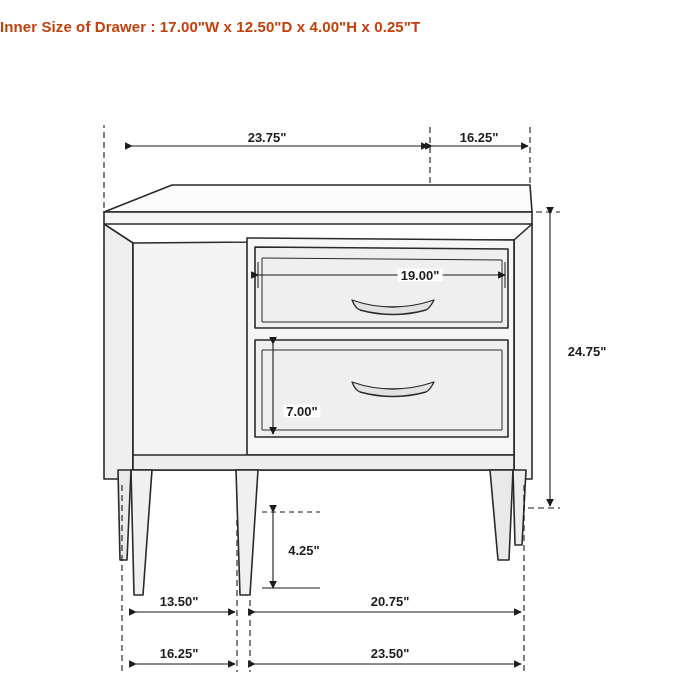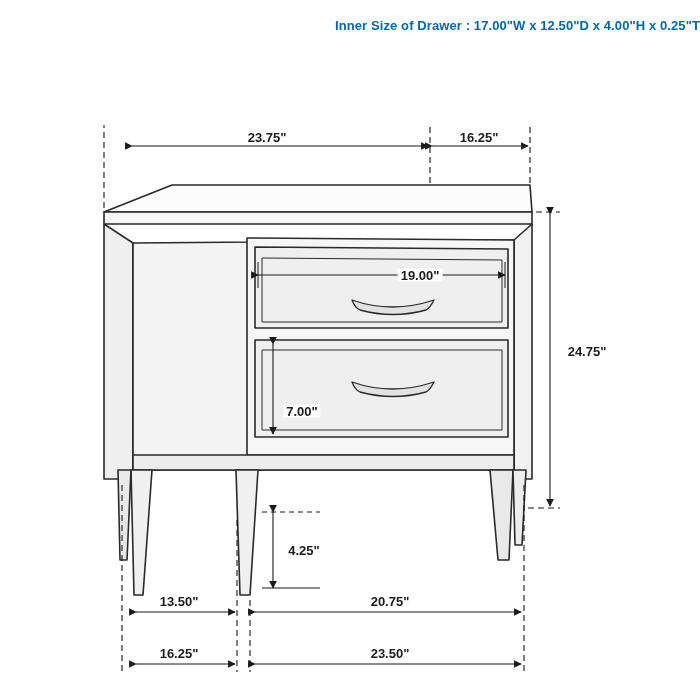--- a/index.html
+++ b/index.html
@@ -17,25 +17,25 @@
   #stage {
     position: relative;
     width: 700px;
     height: 700px;
   }
   .title {
     position: absolute;
     left: 0;
     top: 18px;
     width: 700px;
-    text-align: right;
-    font-size: 13px;
+    text-align: left;
+    font-size: 15px;
     font-weight: bold;
     letter-spacing: 0.1px;
-    color: #0369a1;
+    color: #c2410c;
   }
   svg.diagram {
     position: absolute;
     left: 0;
     top: 0;
     width: 700px;
     height: 700px;
   }
   .dimlabel {
     position: absolute;

